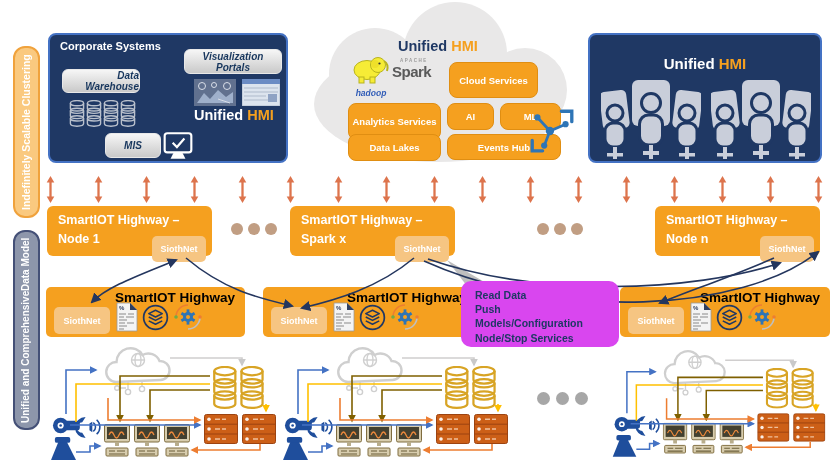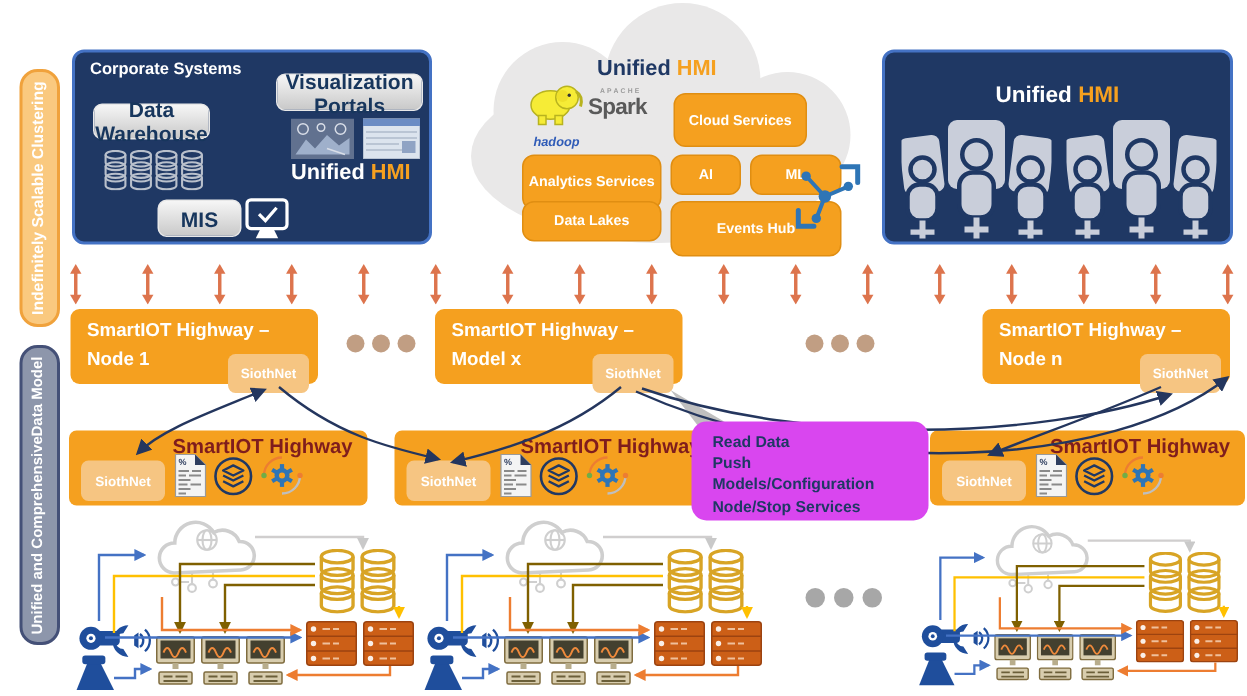--- a/index.html
+++ b/index.html
@@ -2,29 +2,29 @@
 <html><head>
 <meta charset="utf-8">
 <style>
   html,body{margin:0;padding:0;background:#fff;}
   .canvas{position:relative;width:831px;height:464px;background:#fff;overflow:hidden;
           font-family:"Liberation Sans",sans-serif;}
   .abs{position:absolute;}
   .navybox{background:#1F3864;border:2px solid #4472C4;border-radius:8px;box-sizing:border-box;}
   .boxtitle{color:#fff;font-weight:bold;font-size:11px;text-align:right;}
   .graypill{background:linear-gradient(#F6F6F6,#C9C9C9);border-radius:6px;color:#17365D;
-            font-weight:bold;font-size:14px;display:flex;align-items:center;justify-content:center;
-            border:1px solid #E8E8E8;box-sizing:border-box;text-align:center;}
+            font-weight:bold;font-size:10px;display:flex;align-items:center;justify-content:center;
+            border:1px solid #E8E8E8;box-sizing:border-box;text-align:center;font-style:italic;}
   .opill{background:#F5A01F;border:1px solid #E08E12;border-radius:8px;color:#fff;font-weight:bold;
          font-size:9.5px;display:flex;align-items:center;justify-content:center;text-align:center;box-sizing:border-box;}
   .nodebox{background:#F5A01F;border-radius:6px;color:#fff;}
   .nodetitle{padding:5px 0 0 11px;font-weight:bold;font-size:12.5px;line-height:1.55;}
   .badge{background:#F6C582;border-radius:5px;color:#fff;font-weight:bold;font-size:9px;
          display:flex;align-items:center;justify-content:center;}
-  .hwtitle{position:absolute;top:3px;right:10px;font-weight:bold;font-size:13.5px;color:#7f1d1d;}
+  .hwtitle{position:absolute;top:3px;right:10px;font-weight:bold;font-size:13.5px;color:#000000;}
   .uh{font-weight:bold;color:#fff;}
   .uh .hmi{color:#F5A01F;}
   .cloud-uh{color:#1F3864;}
   .cloud-uh .hmi{color:#F5A01F;}
   .vlabel{writing-mode:vertical-rl;transform:rotate(180deg);display:flex;align-items:center;
           justify-content:center;color:#fff;font-weight:bold;font-size:10.5px;text-align:center;
           line-height:1.25;border-radius:12px;box-sizing:border-box;}
   .dots{display:flex;gap:5px;}
   .dot{border-radius:50%;}
   .callout{background:#d946ef;border-radius:10px;color:#1F3864;font-weight:bold;font-size:10.5px;
@@ -232,21 +232,21 @@
   <div class="abs vlabel" style="left:13px;top:46px;width:27px;height:172px;background:#FAC97F;border:2px solid #F0A23C;">
     <span>Indefinitely Scalable Clustering</span>
   </div>
   <div class="abs vlabel" style="left:13px;top:230px;width:27px;height:200px;background:#8D96AB;border:2px solid #445077;font-size:10px;">
     <span style="display:block">Unified and Comprehensive</span>
     <span style="display:block">Data Model</span>
   </div>
 
   <div class="abs navybox" style="left:48px;top:33px;width:240px;height:130px;">
     <div class="abs boxtitle" style="left:10px;top:5px;">Corporate Systems</div>
-    <div class="abs graypill" style="left:12px;top:34px;width:78px;height:24px;">
+    <div class="abs graypill" style="left:12px;top:34px;width:78px;height:24px;text-align:right;">
       <span>Data Warehouse</span>
       </div>
     <div class="abs graypill" style="left:134px;top:14px;width:98px;height:25px;">
       <span>Visualization Portals</span>
       </div>
     <div class="abs graypill" style="left:55px;top:98px;width:56px;height:25px;">
       <span>MIS</span>
       </div>
     <svg class="abs" style="left:18px;top:64px;" width="70" height="29" viewBox="0 0 70 29">
       <g style="color:#B9C0CC">
@@ -320,21 +320,21 @@
     </div>
   <div class="abs opill" style="left:447px;top:103px;width:47px;height:27px;">
       <span>AI</span>
     </div>
   <div class="abs opill" style="left:500px;top:103px;width:61px;height:27px;">
       <span>ML</span>
     </div>
   <div class="abs opill" style="left:348px;top:134px;width:93px;height:27px;">
       <span>Data Lakes</span>
     </div>
-  <div class="abs opill" style="left:447px;top:134px;width:114px;height:37px;">
+  <div class="abs opill" style="left:447px;top:134px;width:114px;height:26px;">
       <span>Events Hub</span>
     </div>
   <svg class="abs" style="left:527px;top:106px;" width="50" height="50" viewBox="0 0 48 48">
     <g stroke="#2E75B6" stroke-width="2.6" fill="none" stroke-linecap="round">
       <path d="M22,24 L11,12 M22,24 L36,18 M22,24 L17,37"></path>
       <path d="M33,5 h10 v10" stroke-width="3.2"></path>
       <path d="M5,33 v10 h10" stroke-width="3.2"></path>
     </g>
     <g fill="#2E75B6">
       <circle cx="22" cy="24" r="4"></circle>
@@ -367,21 +367,21 @@
       </div>
   </div>
   <div class="abs dots" style="left:231px;top:223px;">
     <div class="dot" style="width:12px;height:12px;background:#C19E83;"></div>
     <div class="dot" style="width:12px;height:12px;background:#C19E83;"></div>
     <div class="dot" style="width:12px;height:12px;background:#C19E83;"></div>
   </div>
   <div class="abs nodebox" style="left:290px;top:206px;width:165px;height:50px;">
     <div class="nodetitle">
       <span style="display:block">SmartIOT Highway –</span>
-      <span style="display:block">Model x</span>
+      <span style="display:block">Spark x</span>
     </div>
     <div class="abs badge" style="right:6px;bottom:-6px;width:54px;height:26px;">
         <span>SiothNet</span>
       </div>
   </div>
   <div class="abs dots" style="left:537px;top:223px;">
     <div class="dot" style="width:12px;height:12px;background:#C19E83;"></div>
     <div class="dot" style="width:12px;height:12px;background:#C19E83;"></div>
     <div class="dot" style="width:12px;height:12px;background:#C19E83;"></div>
   </div>

